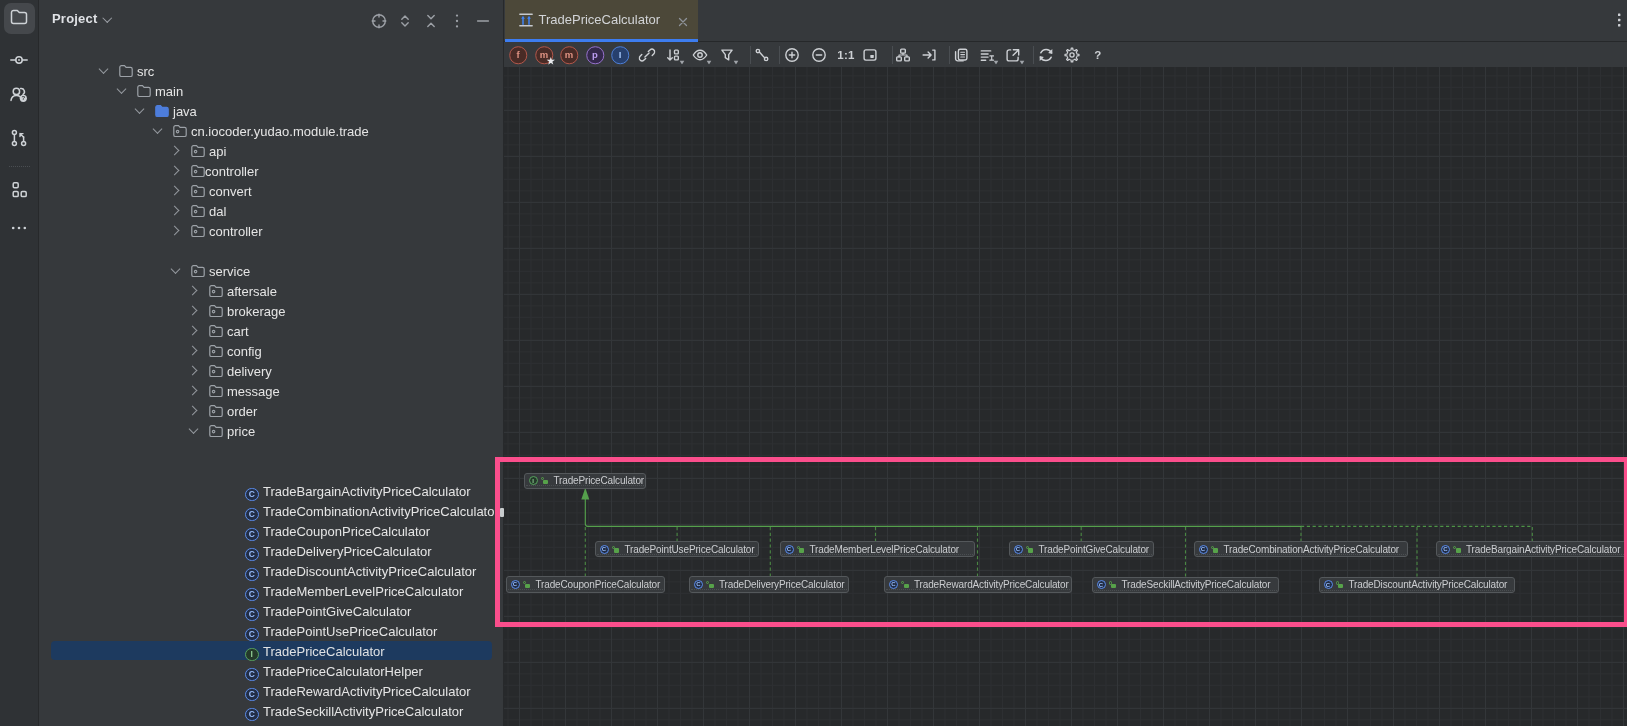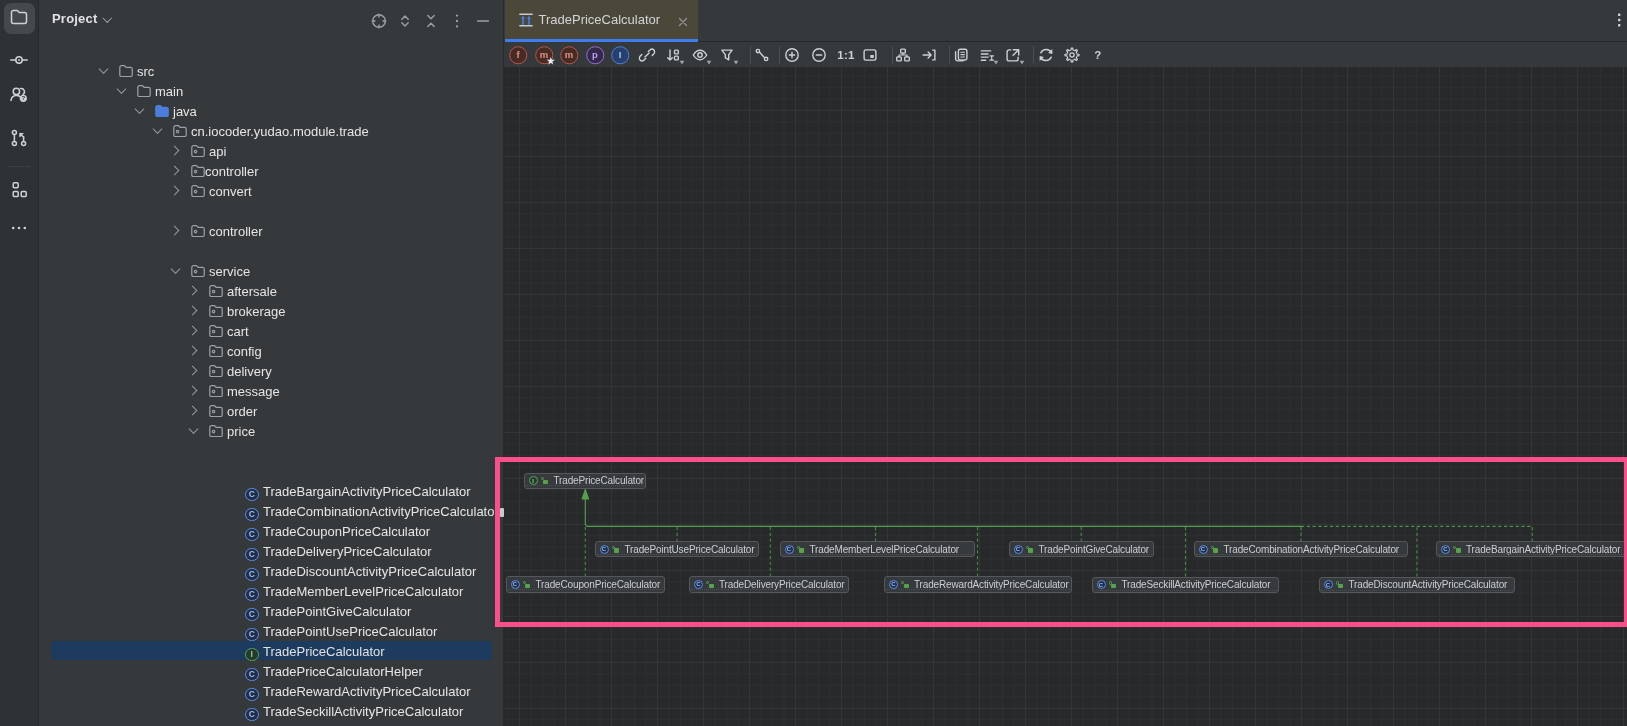--- a/index.html
+++ b/index.html
@@ -171,20 +171,28 @@
         <span class="ttext" style="left:166px">controller</span>
       </div>
 <div class="trow" style="top:181px">
         <span class="cv cvr" style="left:133px"></span>
         <span class="ticon" style="left:151px"><svg width="16" height="16" viewBox="0 0 16 16">
             <path d="M1.8 4.2 a1.6 1.6 0 0 1 1.6 -1.6 h3.1 l1.6 1.7 h4.5 a1.6 1.6 0 0 1 1.6 1.6 v6 a1.6 1.6 0 0 1 -1.6 1.6 h-9.2 a1.6 1.6 0 0 1 -1.6 -1.6 z" fill="none" stroke="#9da2a8" stroke-width="1.2"></path>
             <circle cx="5.6" cy="8.6" r="1.25" fill="none" stroke="#9da2a8" stroke-width="1.1"></circle>
           </svg></span>
         <span class="ttext" style="left:170px">convert</span>
       </div>
+<div class="trow" style="top:201px">
+        <span class="cv cvr" style="left:133px"></span>
+        <span class="ticon" style="left:151px"><svg width="16" height="16" viewBox="0 0 16 16">
+            <path d="M1.8 4.2 a1.6 1.6 0 0 1 1.6 -1.6 h3.1 l1.6 1.7 h4.5 a1.6 1.6 0 0 1 1.6 1.6 v6 a1.6 1.6 0 0 1 -1.6 1.6 h-9.2 a1.6 1.6 0 0 1 -1.6 -1.6 z" fill="none" stroke="#9da2a8" stroke-width="1.2"></path>
+            <circle cx="5.6" cy="8.6" r="1.25" fill="none" stroke="#9da2a8" stroke-width="1.1"></circle>
+          </svg></span>
+        <span class="ttext" style="left:170px">dal</span>
+      </div>
 <div class="trow" style="top:221px">
         <span class="cv cvr" style="left:133px"></span>
         <span class="ticon" style="left:151px"><svg width="16" height="16" viewBox="0 0 16 16">
             <path d="M1.8 4.2 a1.6 1.6 0 0 1 1.6 -1.6 h3.1 l1.6 1.7 h4.5 a1.6 1.6 0 0 1 1.6 1.6 v6 a1.6 1.6 0 0 1 -1.6 1.6 h-9.2 a1.6 1.6 0 0 1 -1.6 -1.6 z" fill="none" stroke="#9da2a8" stroke-width="1.2"></path>
             <circle cx="5.6" cy="8.6" r="1.25" fill="none" stroke="#9da2a8" stroke-width="1.1"></circle>
           </svg></span>
         <span class="ttext" style="left:170px">controller</span>
       </div>
 <div class="trow" style="top:261px">
         <span class="cv cvd" style="left:133px"></span>

